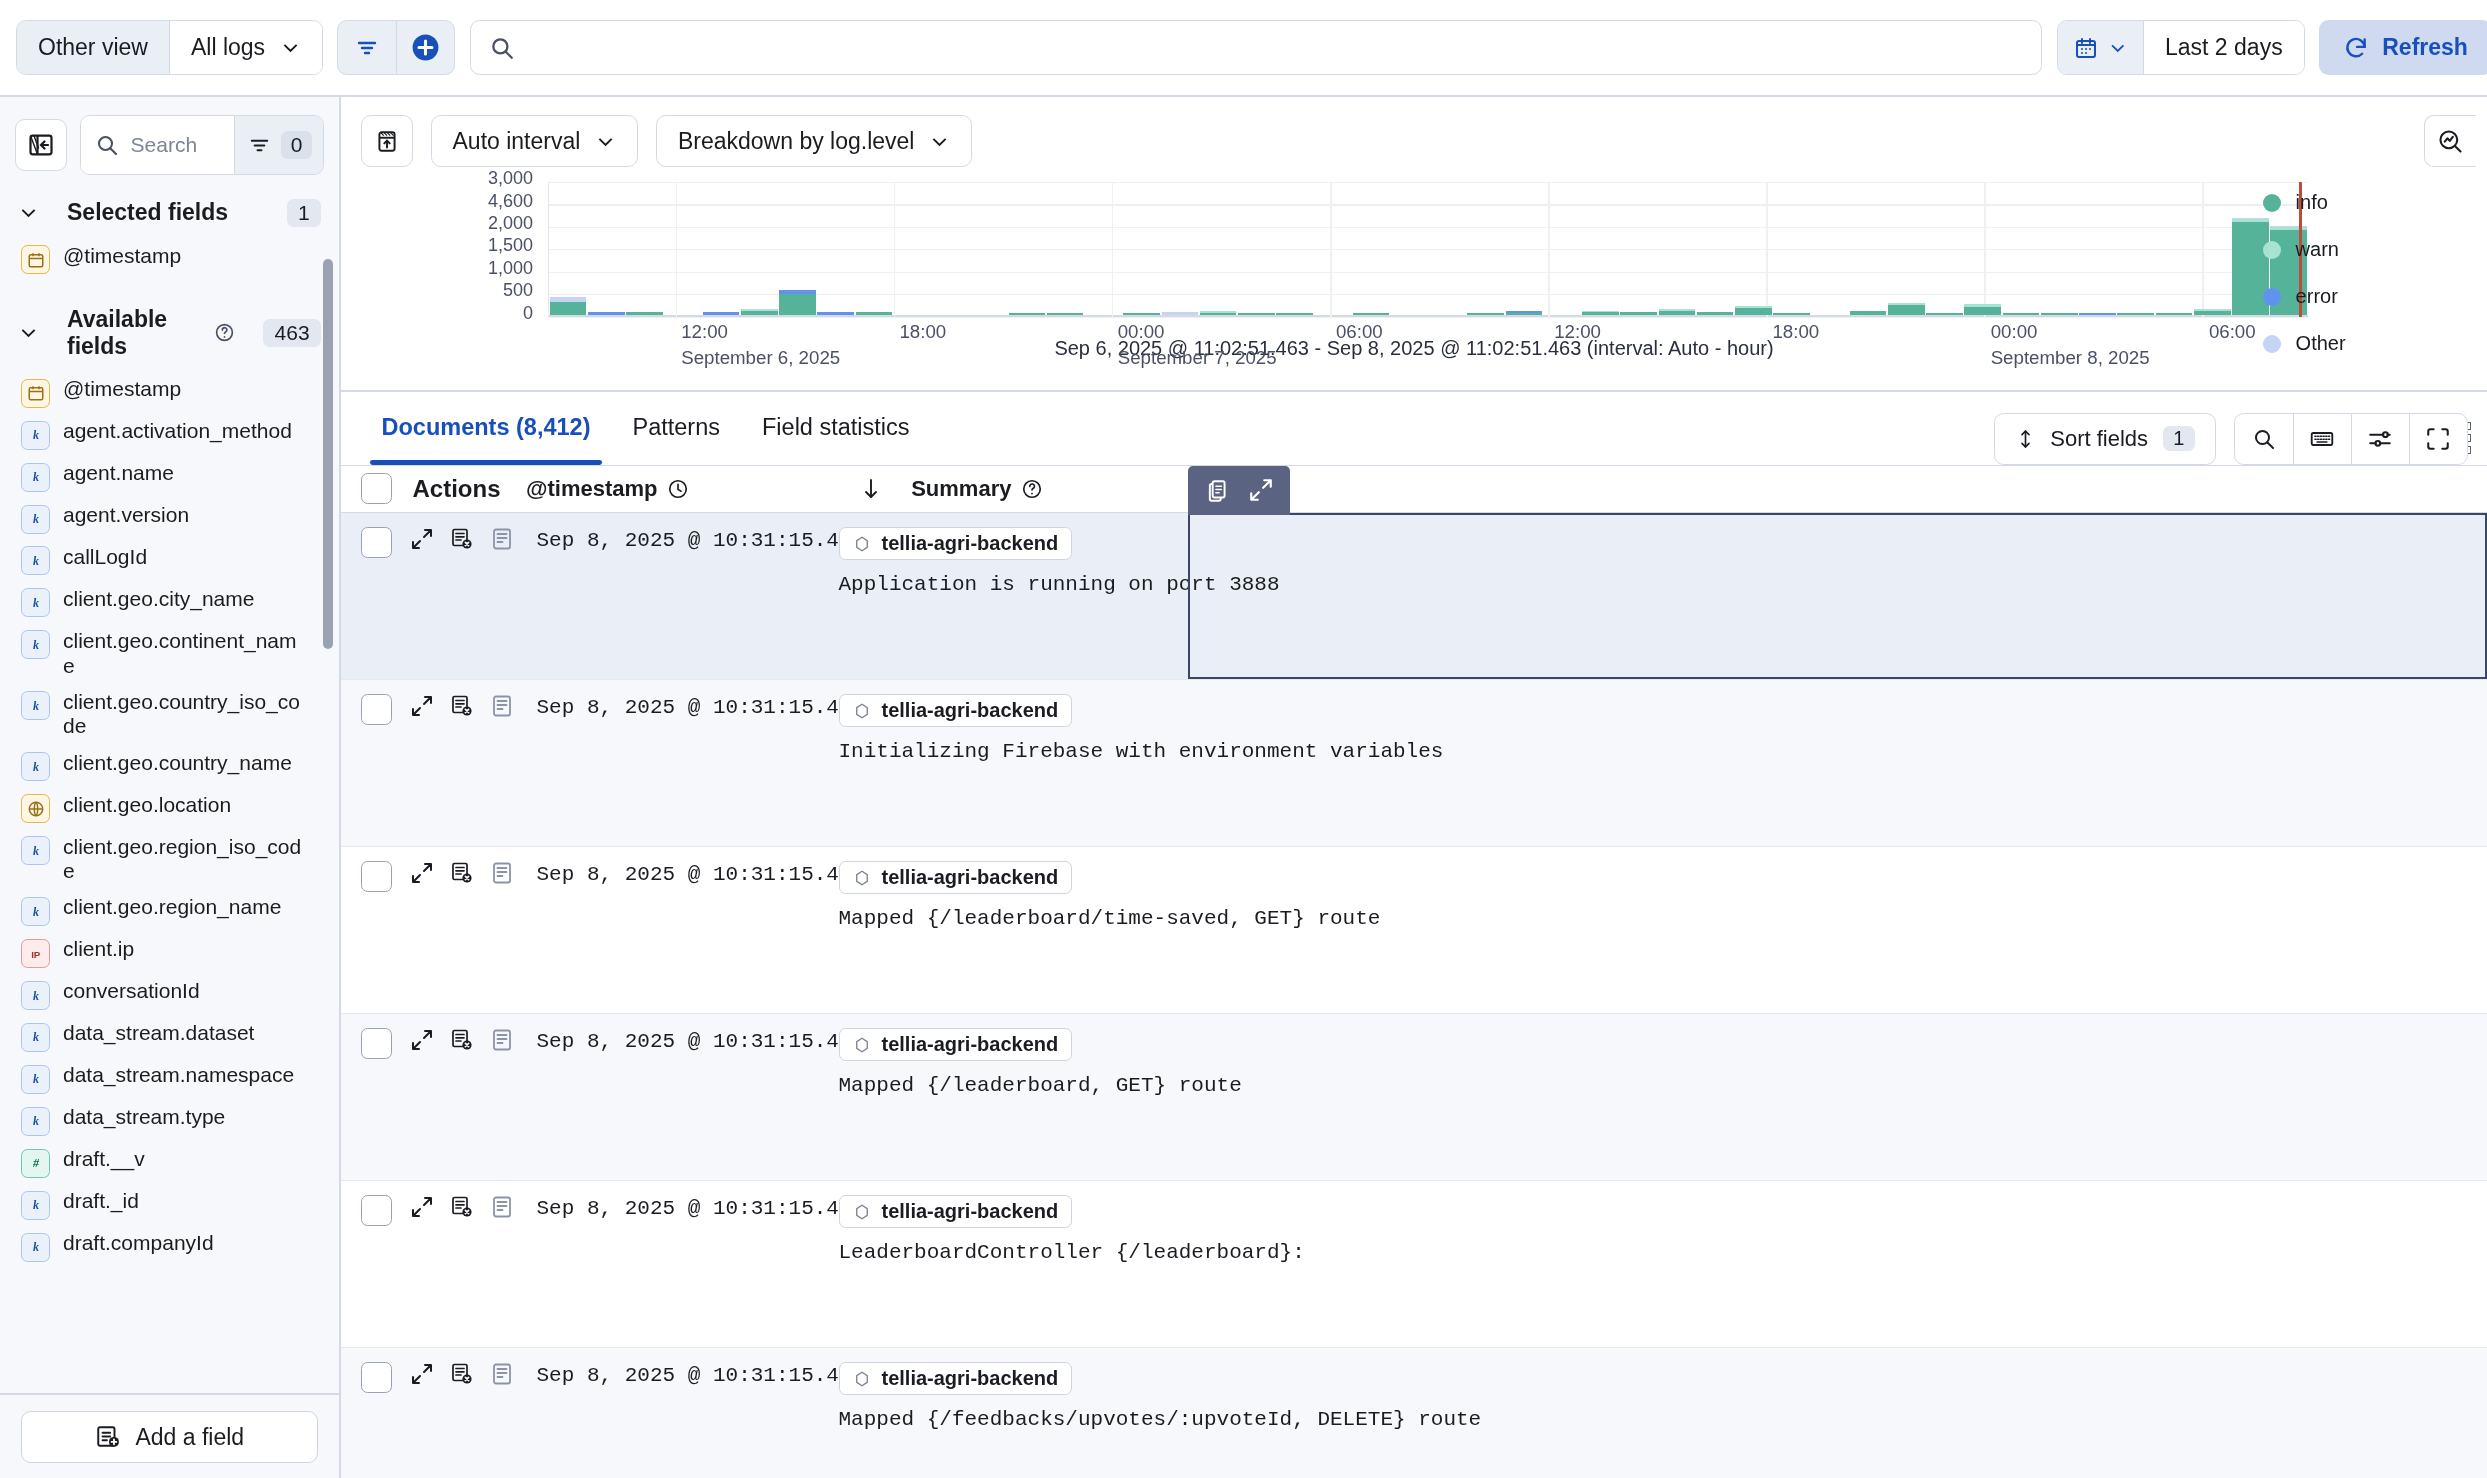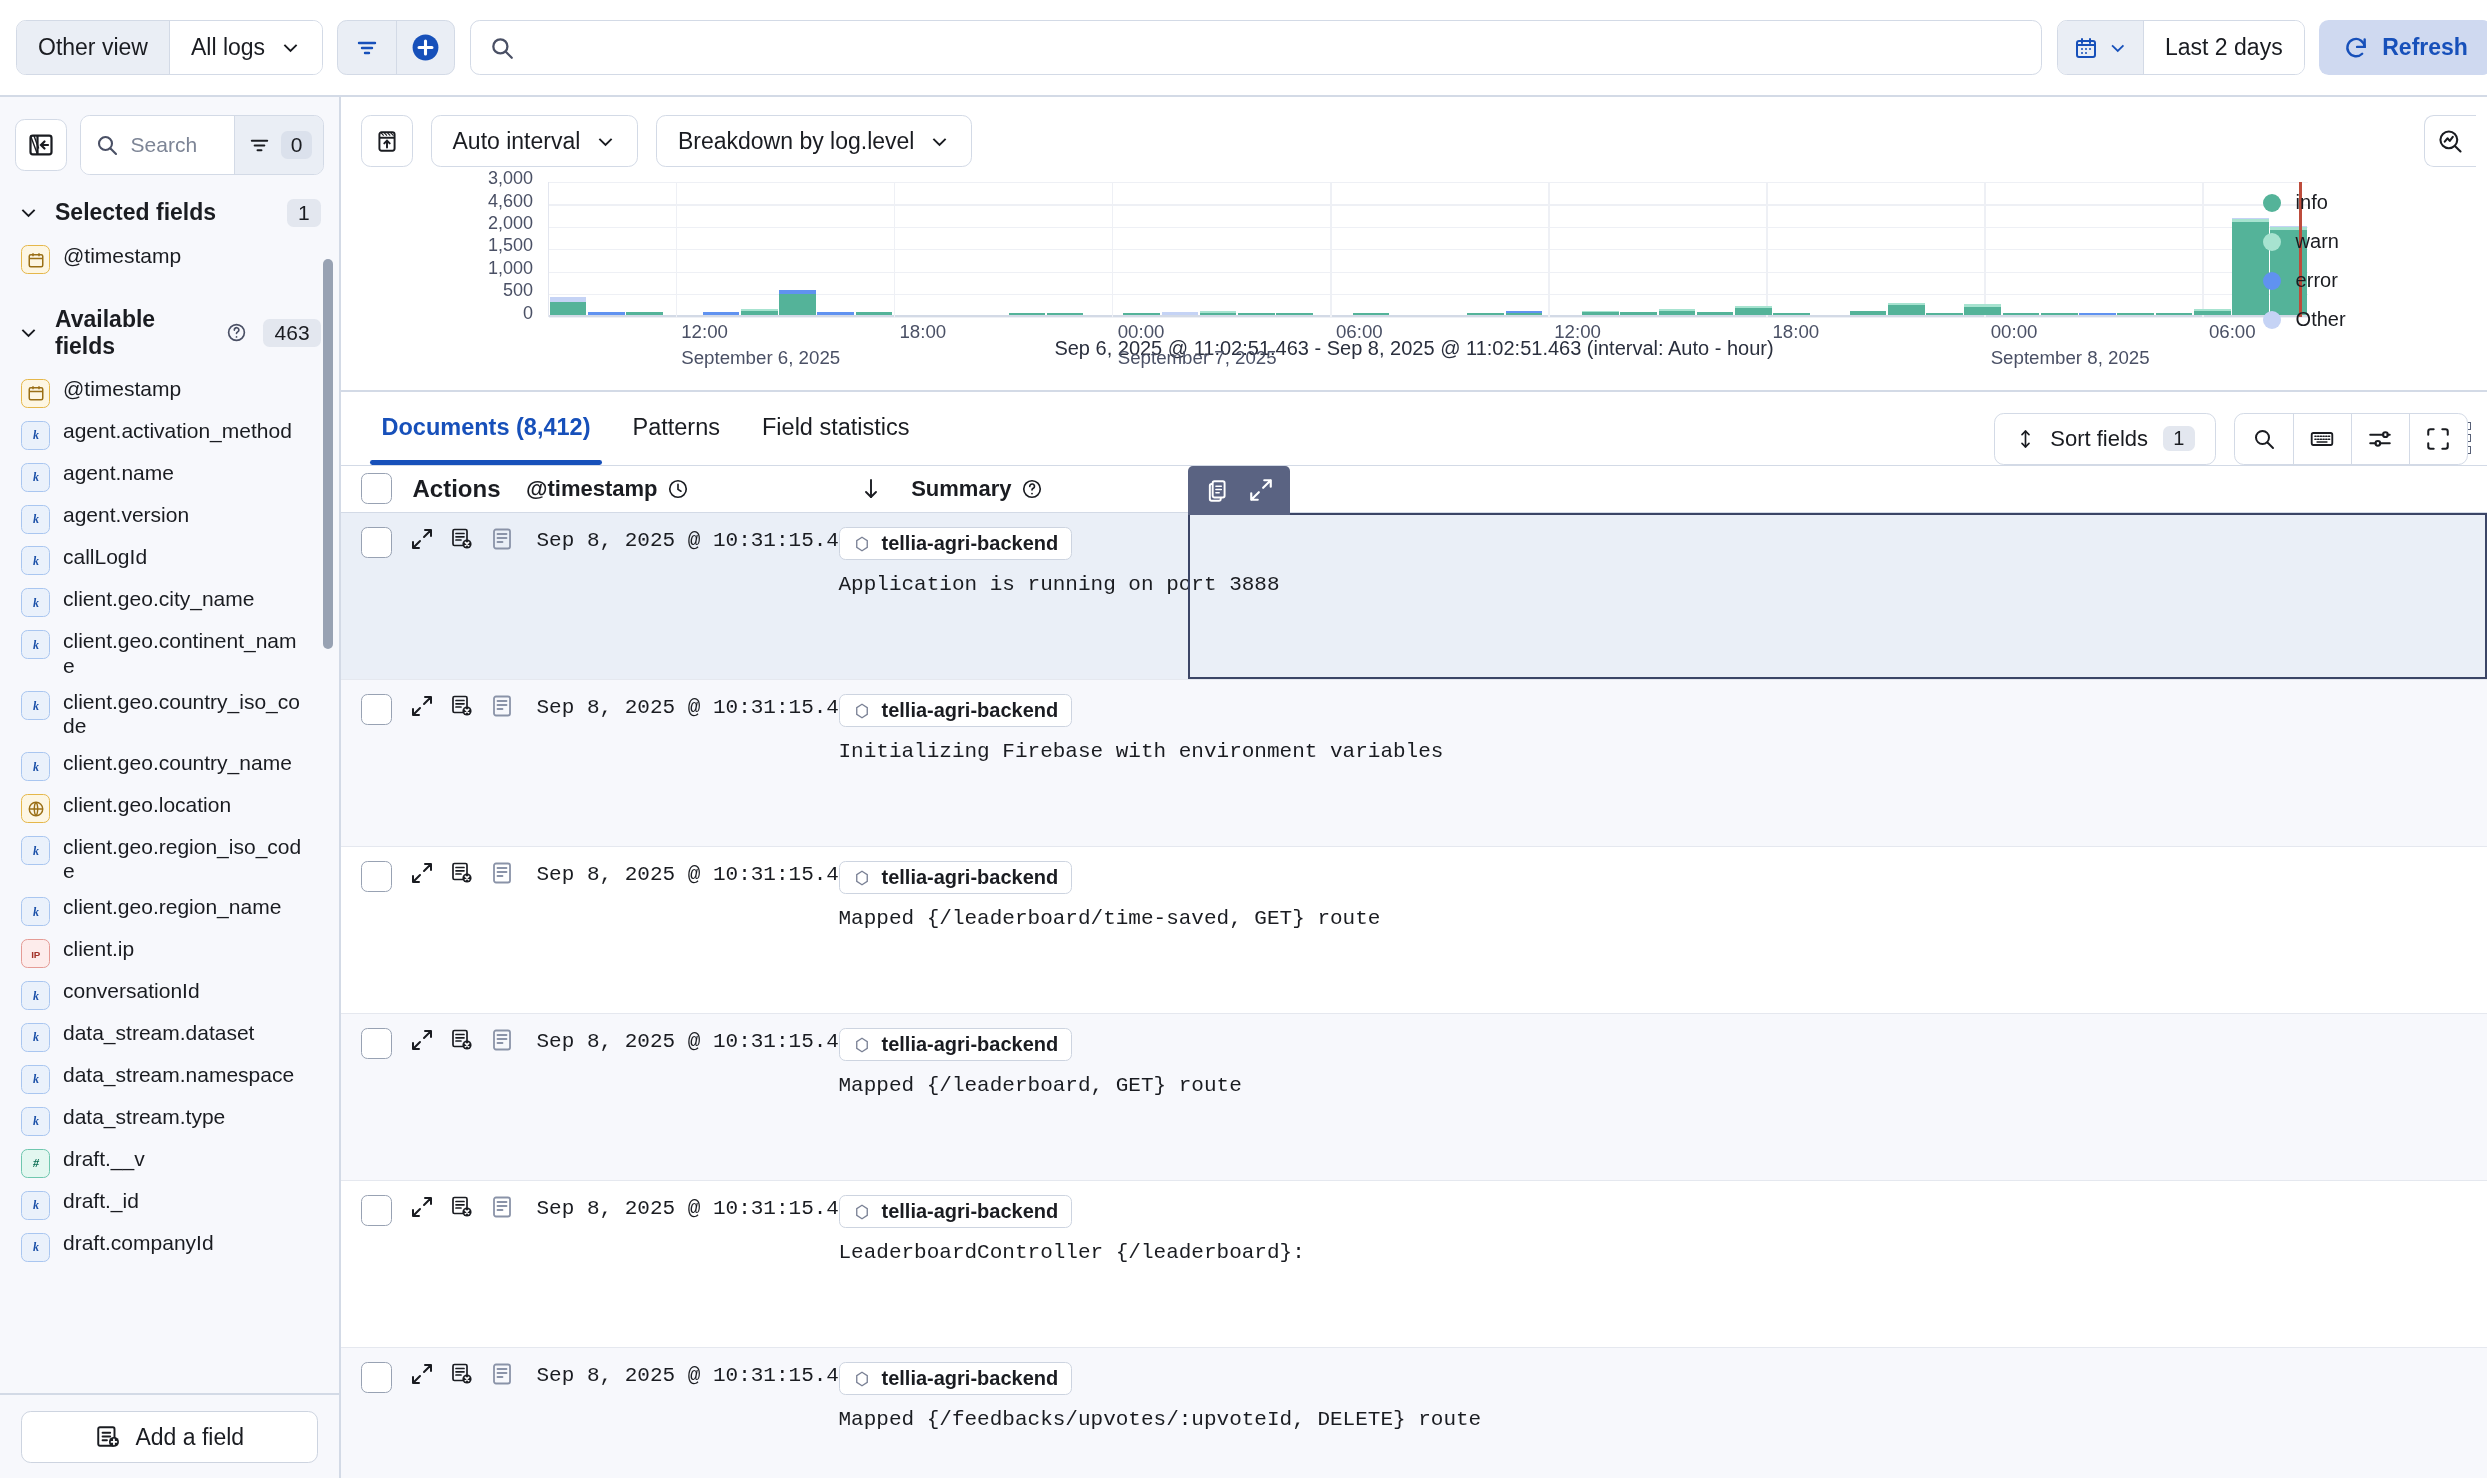--- a/index.html
+++ b/index.html
@@ -113,21 +113,21 @@
     padding: 0 11.4px 0 13px; border-left: 1.6px solid #d3dae6;
   }
   .sb-count-pill {
     background: #dbe1ec; border-radius: 6.5px; padding: 1.6px 9.7px;
     font-size: 21px; color: #1a1c21;
   }
   .sb-scroll {
     flex: 1 1 auto; overflow: hidden; position: relative; padding: 0 0 0 0;
   }
   .sb-section {
-    display: flex; align-items: center; gap: 16px;
+    display: flex; align-items: center; gap: 28px;
     padding: 11.4px 18px 11.4px 18px;
   }
   .sb-section-title { font-size: 23px; font-weight: bold; color: #1a1c21; }
   .sb-section-badge {
     margin-left: auto; background: #e3e7ef; border-radius: 6.5px;
     padding: 1.6px 11.4px; font-size: 21px; color: #1a1c21;
   }
   .field-row {
     display: flex; align-items: flex-start; gap: 13px;
     padding: 5.7px 18px 5.7px 21px;
@@ -202,21 +202,21 @@
   .bars { position: absolute; left: 0; right: 0; bottom: 1.6px; top: 0; display: flex; align-items: flex-end; }
   .bar-slot { height: 100%; display: flex; flex-direction: column; justify-content: flex-end; padding: 0 0.8px; }
   .seg { width: 100%; }
   .now-line { position: absolute; top: 0; bottom: 0; width: 3.2px; background: #bd4c3c; }
   .x-ticks { position: absolute; left: 207px; right: 179px; top: 143px; height: 57px; }
   .x-tick { position: absolute; font-size: 18.7px; color: #4a5065; white-space: nowrap; }
   .x-tick .t1 { display: block; }
   .x-tick .t2 { display: block; margin-top: 3.2px; }
   .legend {
     position: absolute; right: 70px; top: 13px; width: 154px;
-    display: flex; flex-direction: column; gap: 16px;
+    display: flex; flex-direction: column; gap: 24px;
   }
   .legend-item { display: flex; align-items: center; gap: 14.6px; font-size: 20px; color: #1a1c21; }
   .legend-dot { width: 18px; height: 18px; border-radius: 50%; flex: 0 0 18px; }
   .chart-caption {
     text-align: center; font-size: 20px; color: #2a2f3d;
     padding: 4.9px 0 14.6px 0;
   }
   .chart-side-btn {
     position: absolute; right: 11.4px; top: 18px;
     width: 52px; height: 52px; border: 1.6px solid #d3dae6; border-top-left-radius:9.7px; border-bottom-left-radius:9.7px;

